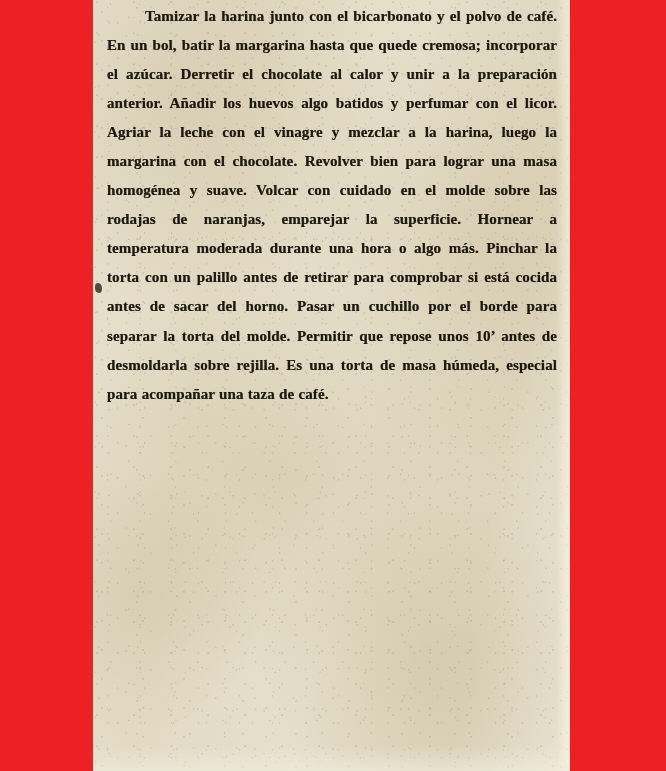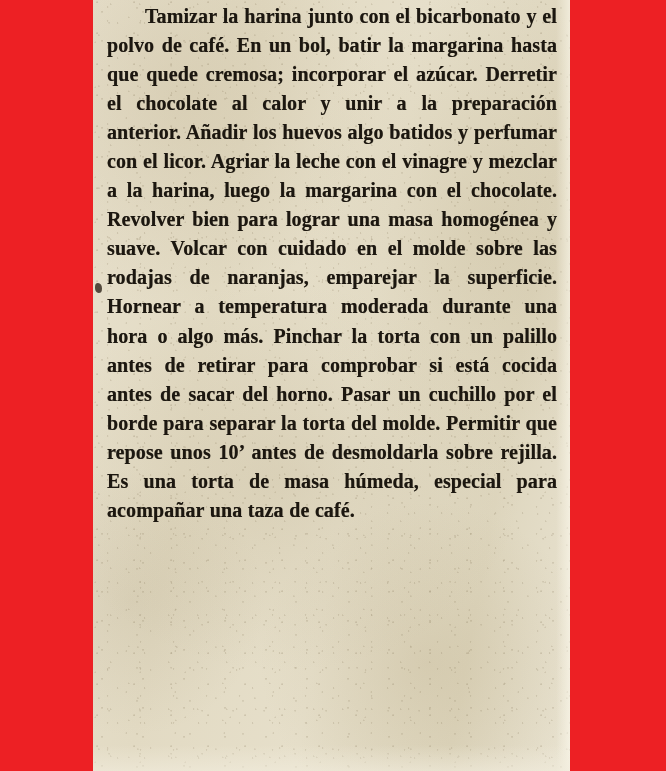--- a/index.html
+++ b/index.html
@@ -98,21 +98,21 @@
   }
 
   
   #recipe-text {
     position: absolute;
     left: 14px;
     top: 2px;
     width: 450px;
     z-index: 5;
     font-family: "Liberation Serif", "DejaVu Serif", serif;
-    font-size: 20px;
+    font-size: 15px;
     font-weight: 700;
     line-height: 29.05px;
     color: #1c1710;
     text-align: justify;
     text-align-last: left;
     letter-spacing: 0.1px;
     word-spacing: 0.4px;
     text-indent: 38px;
     -webkit-font-smoothing: none;
     text-shadow:

